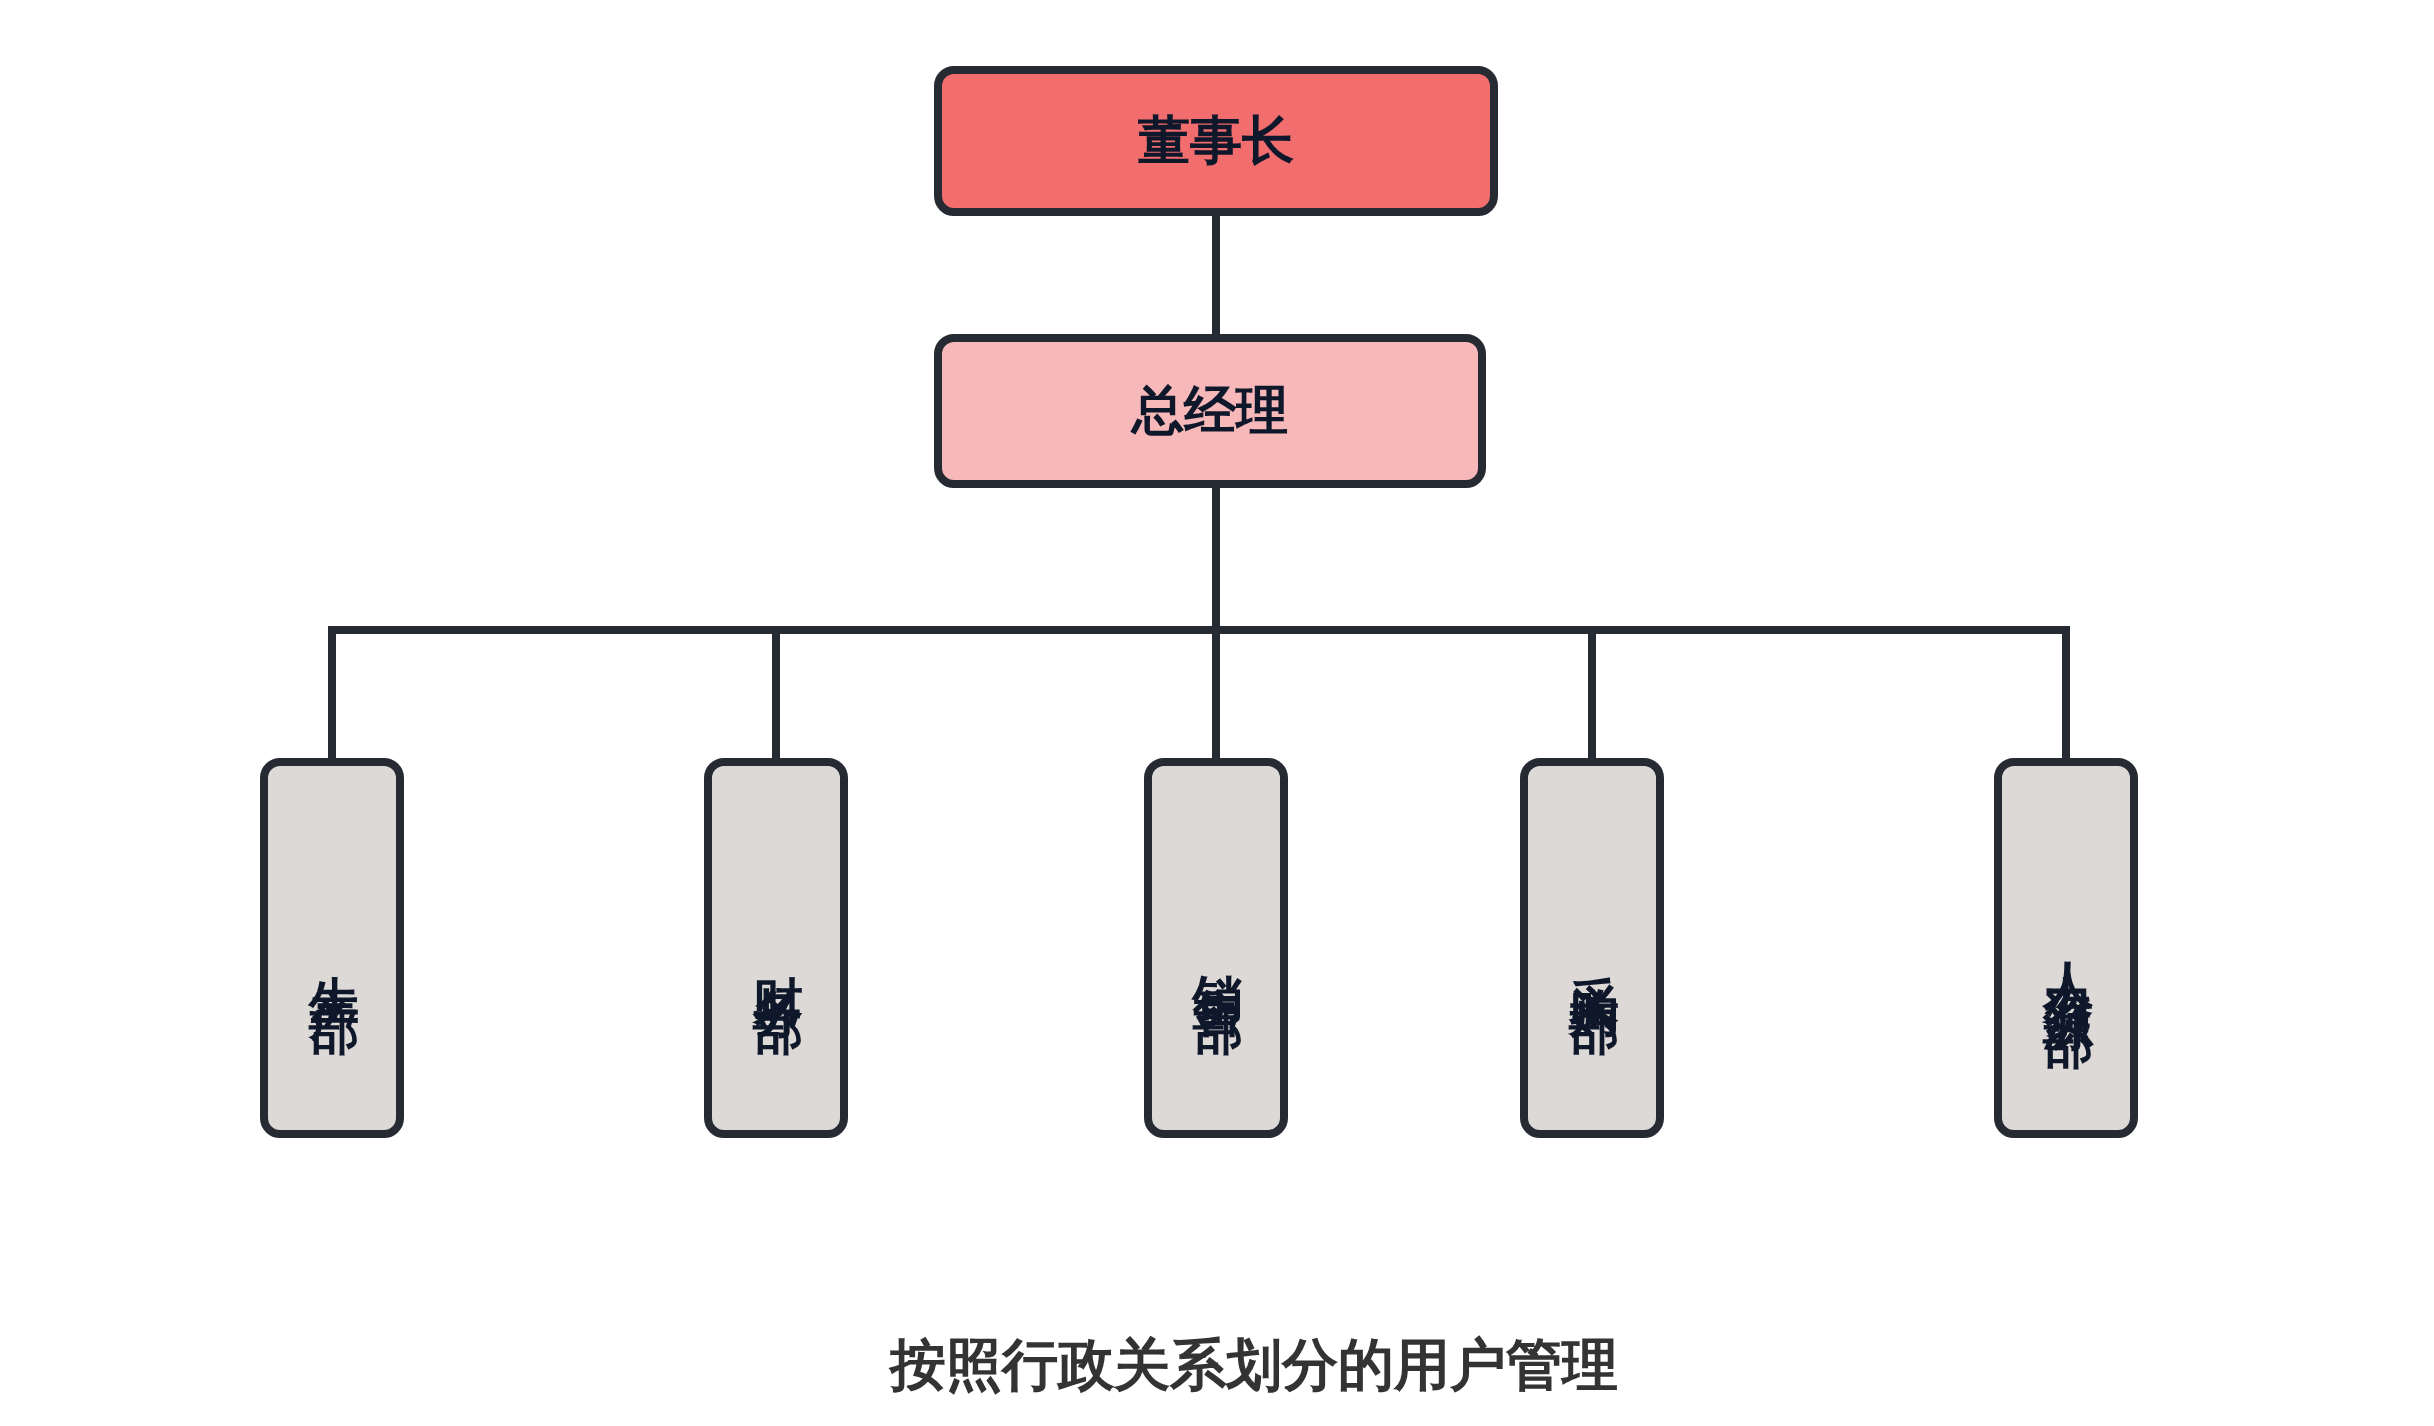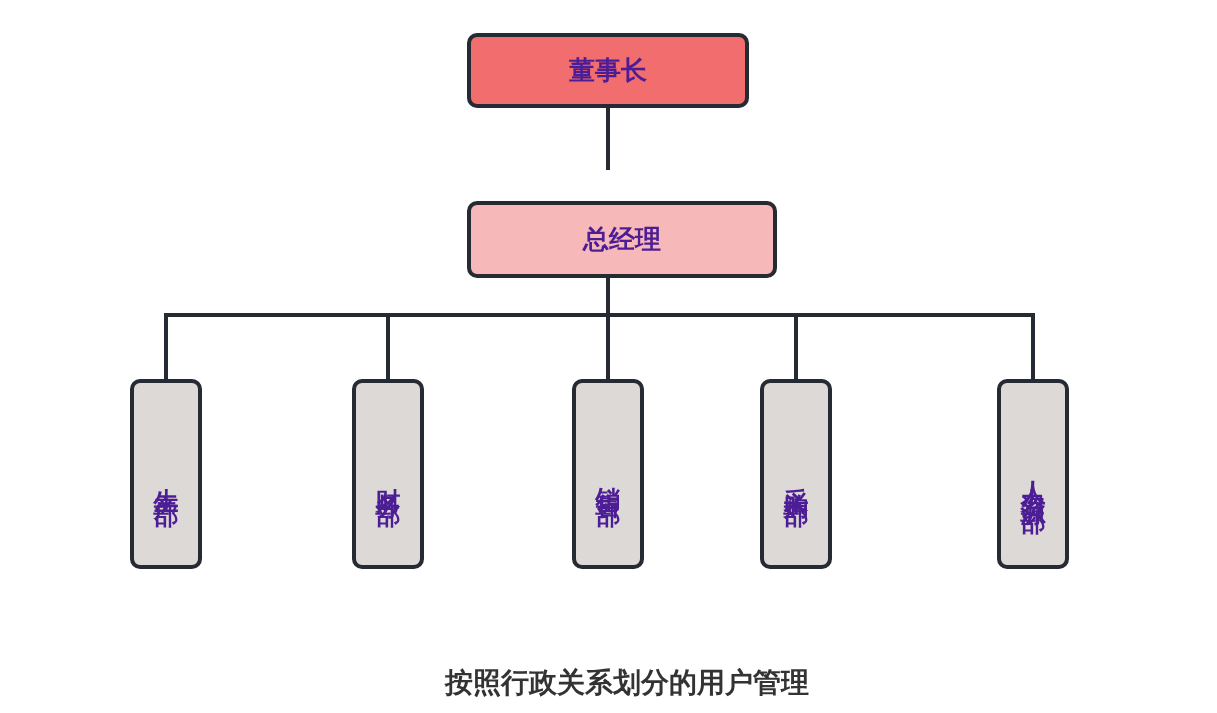--- a/index.html
+++ b/index.html
@@ -27,39 +27,38 @@
     stroke-width: 4;
   }
   .node {
     position: absolute;
     box-sizing: border-box;
     border: 4px solid #262b33;
     border-radius: 10px;
     display: flex;
     align-items: center;
     justify-content: center;
-    color: #4c1d95;
+    color: #0f172a;
     font-weight: bold;
   }
   .node-root {
     left: 467px;
     top: 33px;
     width: 282px;
     height: 75px;
     background: #f26d6d;
     font-size: 26px;
   }
   .node-manager {
     left: 467px;
     top: 167px;
-    width: 310px;
+    width: 276px;
     height: 77px;
     background: #f6b8b8;
     font-size: 26px;
-    margin-top: 34px;
   }
   .node-dept {
     top: 379px;
     width: 72px;
     height: 190px;
     background: #ddd9d6;
     font-size: 25px;
   }
   .node-dept .vlabel {
     writing-mode: vertical-rl;

